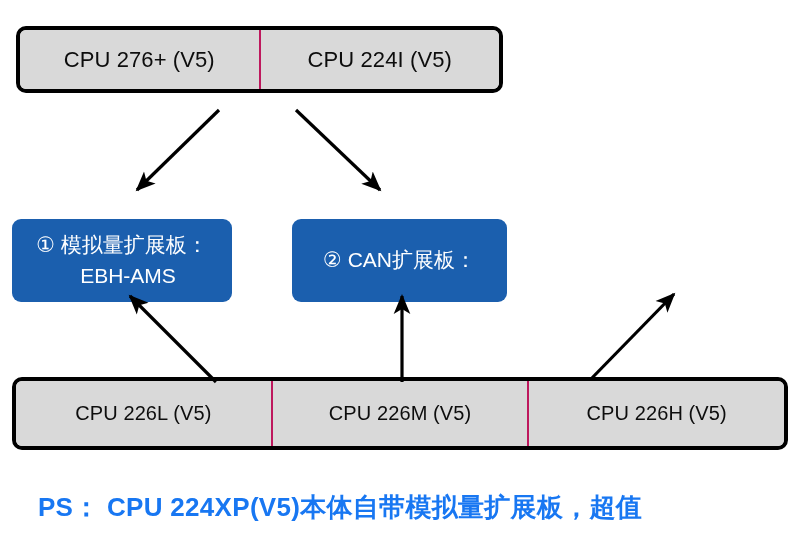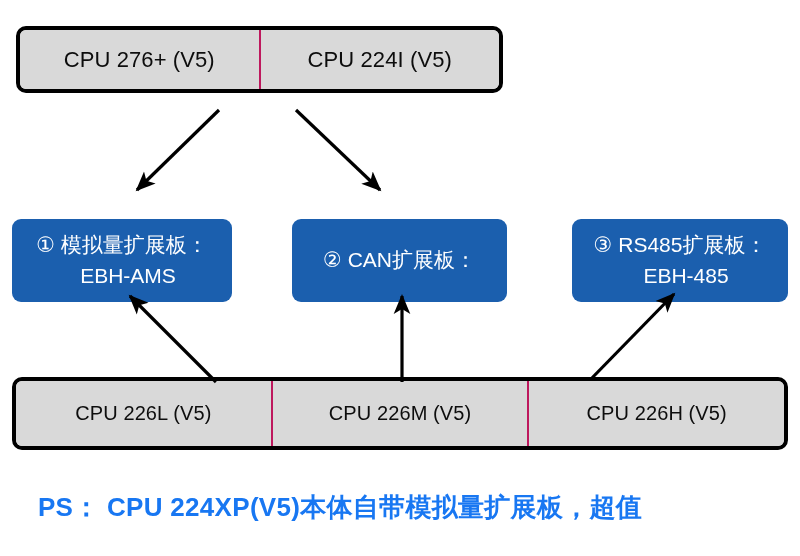--- a/index.html
+++ b/index.html
@@ -136,24 +136,20 @@
 
   <div class="blue-box" id="blue-box-ams">
     <span class="line-1">① 模拟量扩展板：</span>
     <span class="line-2">EBH-AMS</span>
   </div>
 
   <div class="blue-box" id="blue-box-can">
     <span class="line-1">② CAN扩展板：</span>
   </div>
 
-  <div class="blue-box" id="blue-box-485">
-    <span class="line-1">③ RS485扩展板：</span>
-    <span class="line-2">EBH-485</span>
-  </div>
 
   <div class="gray-bar" id="bottom-cpu-bar">
     <div class="gray-cell">
       <span>CPU 226L (V5)</span>
     </div>
     <div class="gray-cell">
       <span>CPU 226M (V5)</span>
     </div>
     <div class="gray-cell">
       <span>CPU 226H (V5)</span>

